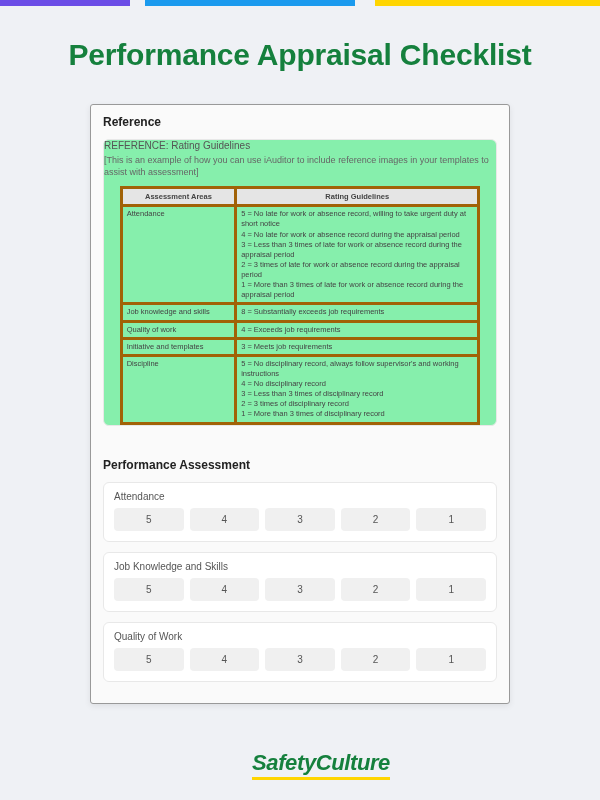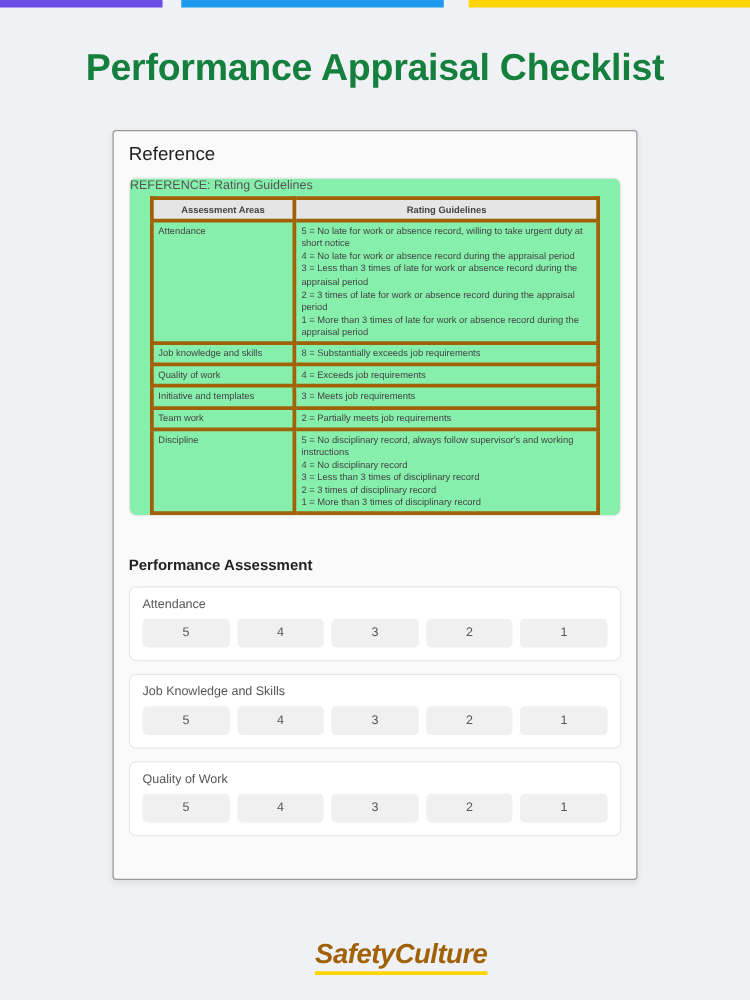--- a/index.html
+++ b/index.html
@@ -36,22 +36,22 @@
       width: 420px;
       height: 600px;
       background: #fafafa;
       border: 1px solid #999;
       border-radius: 3px;
       padding: 10px 12px;
       box-shadow: 0 2px 6px rgba(0,0,0,0.08);
       overflow: hidden;
     }
     .section-header {
-      font-size: 15px;
-      font-weight: 400;
+      font-size: 12px;
+      font-weight: 700;
       color: #222;
       margin-bottom: 10px;
     }
     .ref-block {
       background: #86efac;
       border: 1px solid #e8e8e8;
       border-radius: 6px;
       padding: 0;
       margin-bottom: 32px;
     }
@@ -122,21 +122,21 @@
       cursor: pointer;
     }
     .footer-logo {
       position: absolute;
       bottom: 20px;
       left: 0; right: 0;
       text-align: center;
       font-size: 22px;
       font-weight: 700;
       font-style: italic;
-      color: #a16207;
+      color: #15803d;
       letter-spacing: -0.4px;
       margin-left: 42px;
     }
     .footer-logo .underline {
       display: inline-block;
       border-bottom: 3px solid #ffd500;
       padding-bottom: 1px;
     }
   </style>
 </head>
@@ -150,20 +150,21 @@
   <div class="bar-yellow"></div>
 </div>
 
 <h1 class="title">Performance Appraisal Checklist</h1>
 
 <div class="doc-card">
   <div class="section-header">Reference</div>
 
   <div class="ref-block">
     <div class="ref-title">REFERENCE: Rating Guidelines</div>
+    <div class="ref-sub">[This is an example of how you can use iAuditor to include reference images in your templates to assist with assessment]</div>
 
     <table class="guidelines">
       <thead>
         <tr>
           <th>Assessment Areas</th>
           <th>Rating Guidelines</th>
         </tr>
       </thead>
       <tbody>
           <tr>
@@ -185,26 +186,20 @@
           <tr>
             <td class="area">Quality of work</td>
             <td>
               <div class="line-item">4 = Exceeds job requirements</div>
             </td>
           </tr>
           <tr>
             <td class="area">Initiative and templates</td>
             <td>
               <div class="line-item">3 = Meets job requirements</div>
-            </td>
-          </tr>
-          <tr>
-            <td class="area">Team work</td>
-            <td>
-              <div class="line-item">2 = Partially meets job requirements</div>
             </td>
           </tr>
           <tr>
             <td class="area">Discipline</td>
             <td>
               <div class="line-item">5 = No disciplinary record, always follow supervisor's and working instructions</div>
               <div class="line-item">4 = No disciplinary record</div>
               <div class="line-item">3 = Less than 3 times of disciplinary record</div>
               <div class="line-item">2 = 3 times of disciplinary record</div>
               <div class="line-item">1 = More than 3 times of disciplinary record</div>

